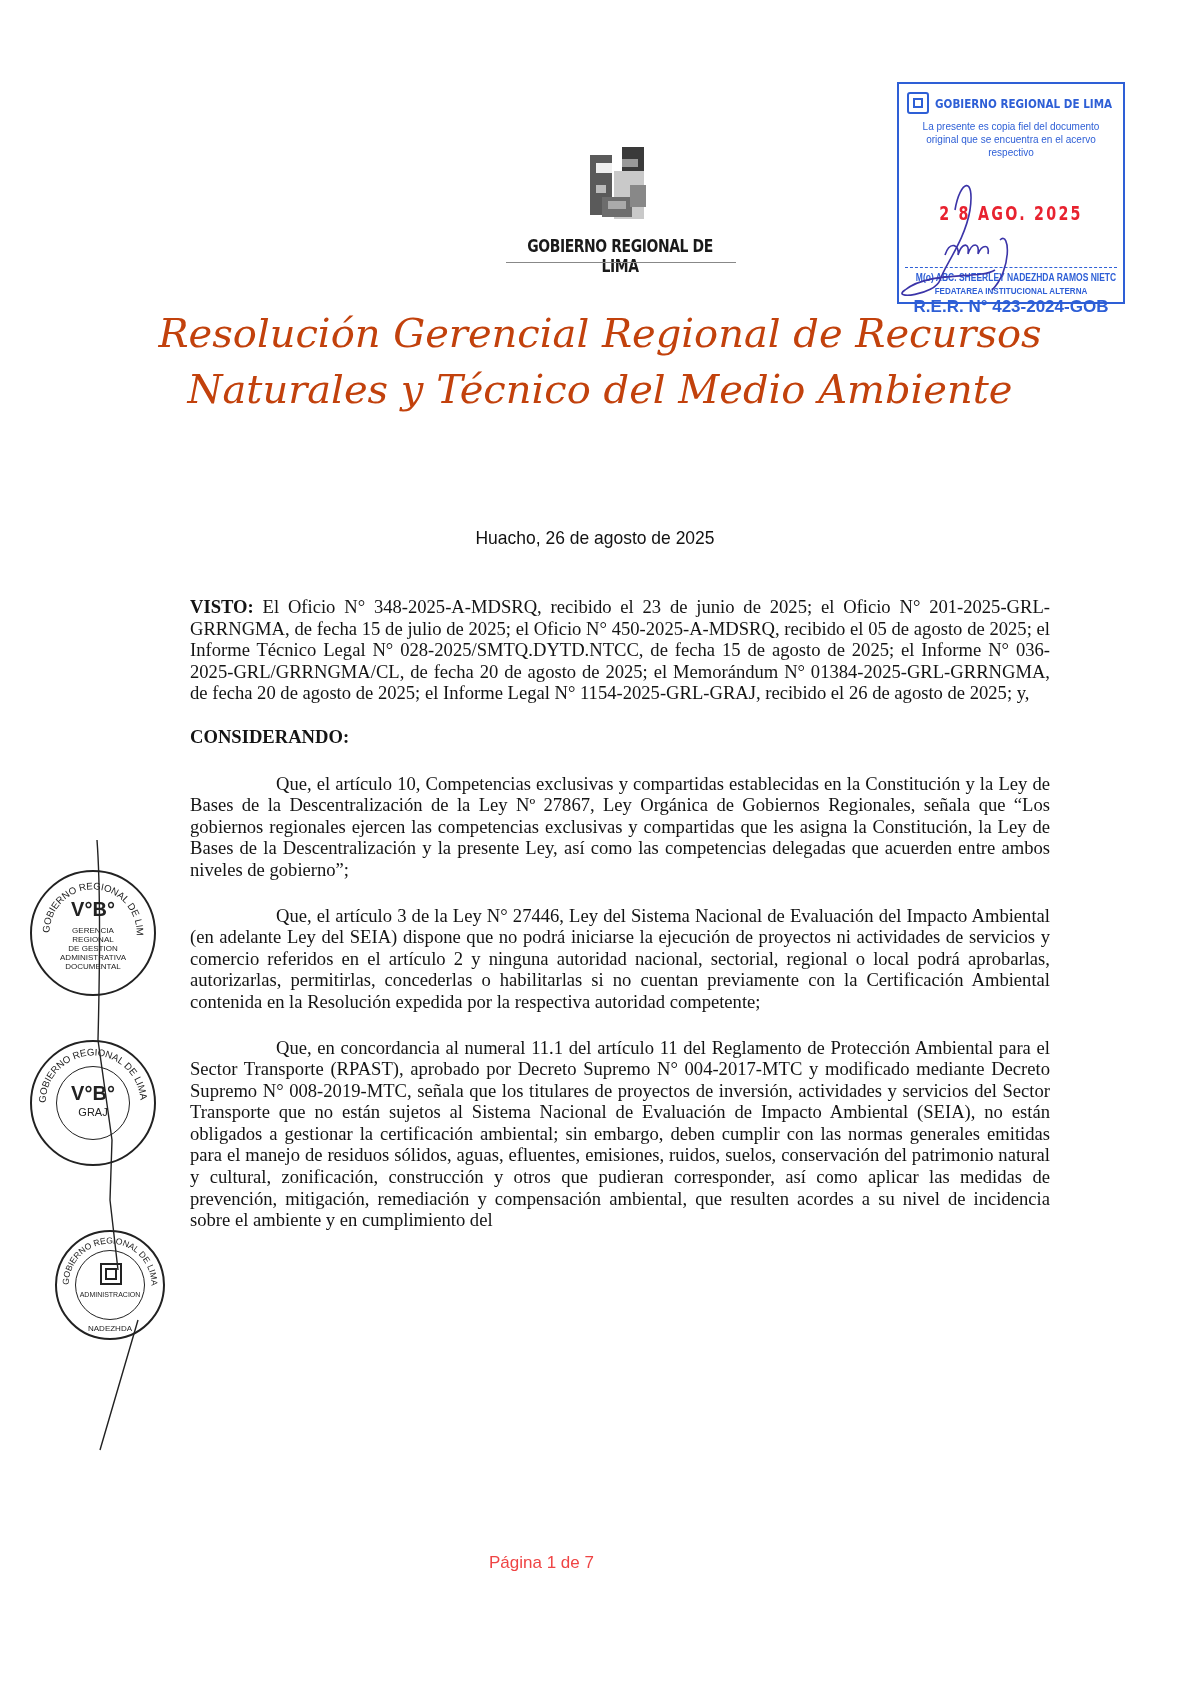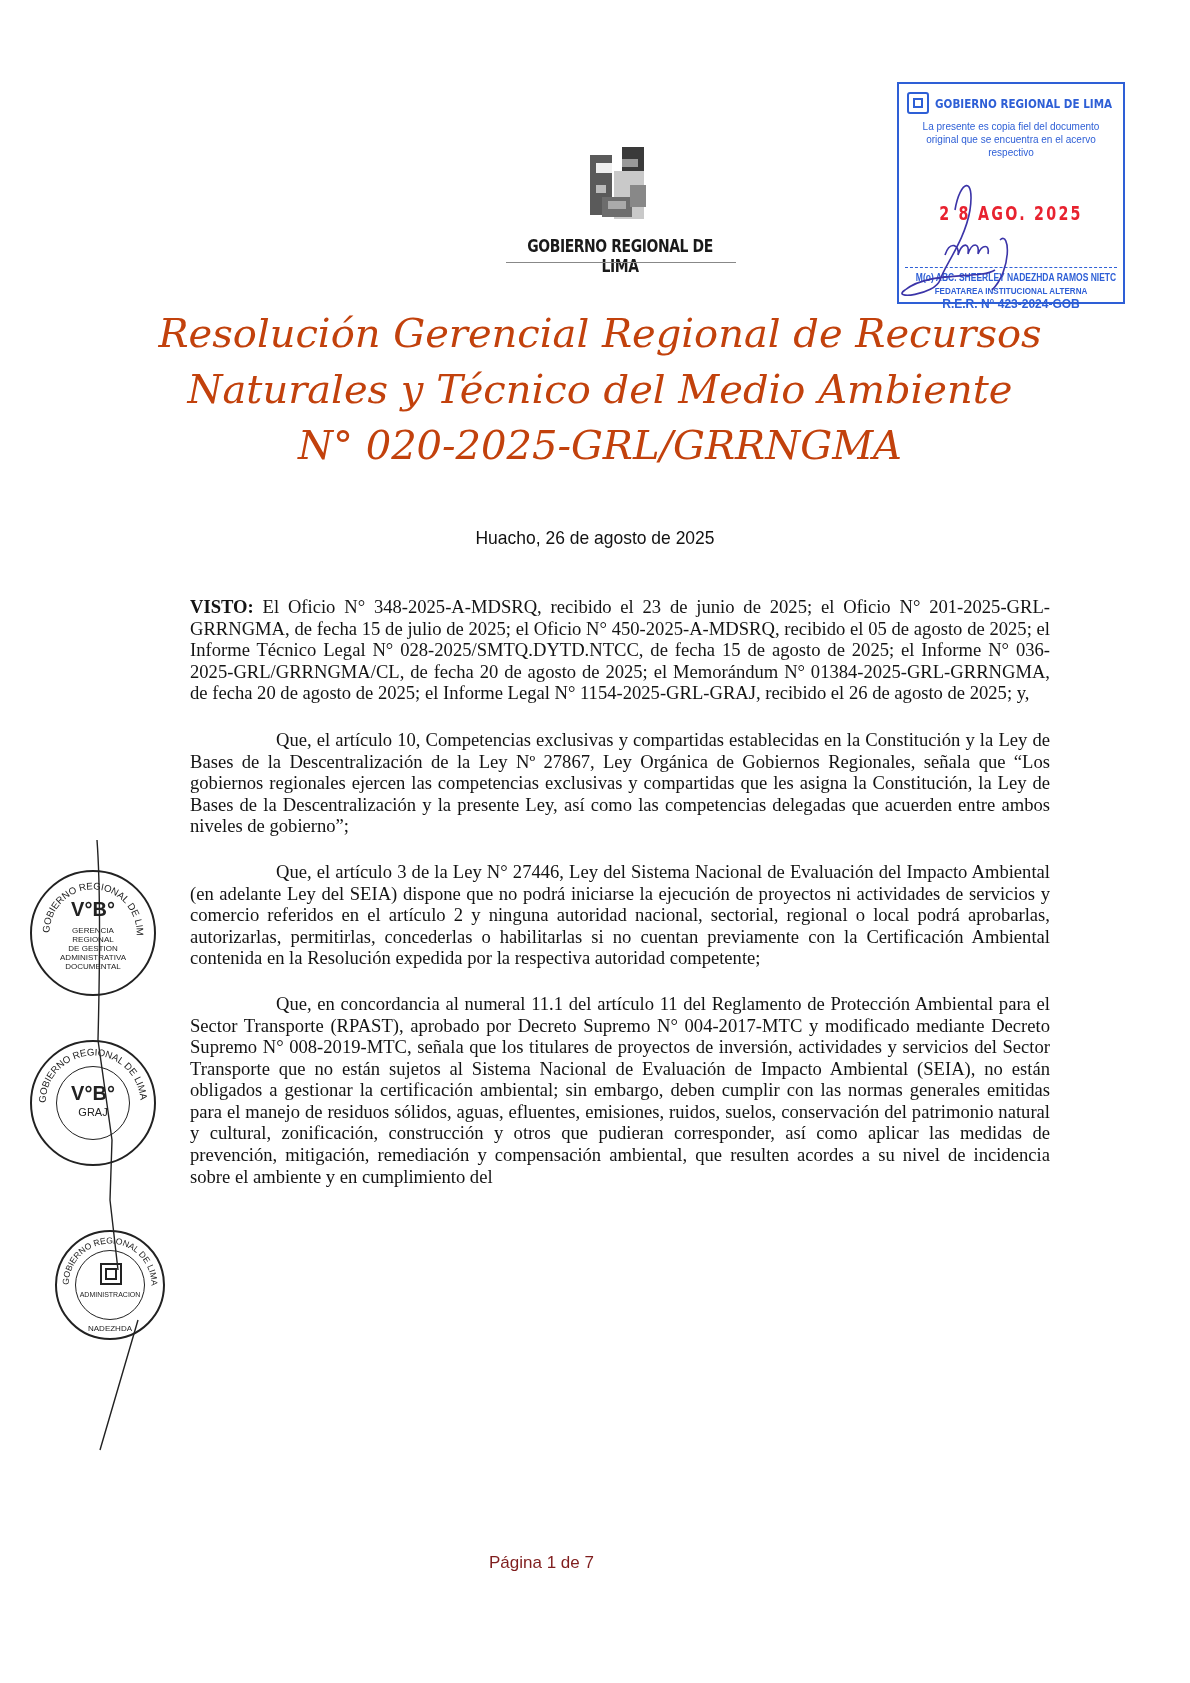--- a/index.html
+++ b/index.html
@@ -19,21 +19,21 @@
   .stamp-head { position: absolute; left: 8px; top: 8px; display: flex; align-items: center; gap: 6px; }
   .stamp-emblem { width: 22px; height: 22px; border: 2px solid #2e5fd6; border-radius: 3px; box-sizing: border-box; position: relative; }
   .stamp-emblem:before { content: ""; position: absolute; left: 4px; top: 4px; width: 10px; height: 10px; border: 2px solid #2e5fd6; box-sizing: border-box; }
   .stamp-title { font-family: "DejaVu Sans", sans-serif; font-weight: bold; font-size: 13px; transform: scaleX(0.8); transform-origin: left; white-space: nowrap; }
   .stamp-text { position: absolute; left: 0; top: 36px; width: 100%; text-align: center; font-size: 10px; line-height: 13px; }
   .stamp-date { position: absolute; left: 0; top: 118px; width: 100%; text-align: center; color: #e8222f;
     font-family: "DejaVu Sans", sans-serif; font-weight: bold; font-size: 19px; letter-spacing: 3px; transform: scaleX(0.75); }
   .stamp-dash { position: absolute; left: 6px; right: 6px; top: 183px; border-top: 1.5px dashed #2e5fd6; }
   .stamp-name { position: absolute; left: 0; top: 188px; width: 100%; text-align: center; font-size: 10px; font-weight: bold; transform: scaleX(0.85); white-space: nowrap; }
   .stamp-role { position: absolute; left: 0; top: 201px; width: 100%; text-align: center; font-size: 9.5px; font-weight: bold; transform: scaleX(0.85); white-space: nowrap; }
-  .stamp-rer { position: absolute; left: 0; top: 213px; width: 100%; text-align: center; font-size: 12px; font-weight: bold; }
+  .stamp-rer { position: absolute; left: 0; top: 213px; width: 100%; text-align: center; font-size: 17px; font-weight: bold; }
   .stamp-signature { position: absolute; left: 900px; top: 170px; width: 200px; height: 130px; pointer-events: none; }
 
   
   .title { position: absolute; left: 100px; top: 305px; width: 1000px; text-align: center;
     font-family: "DejaVu Serif", serif; font-style: italic; font-size: 40px; line-height: 56px; color: #c2410c; }
   .title .line { display: block; white-space: nowrap; }
 
   .date-line { position: absolute; left: 0; top: 527px; width: 1190px; text-align: center;
     font-family: "Liberation Sans", sans-serif; font-size: 19px; transform: scaleX(0.92); }
 
@@ -41,21 +41,21 @@
   .body { position: absolute; left: 190px; top: 596px; width: 860px;
     font-family: Liberation Serif, serif; font-size: 18.6px; line-height: 21.6px; text-align: justify; color: #141414; }
   .body p { margin: 0; }
   .visto { }
   .visto b { font-weight: bold; }
   .considerando { font-weight: bold; margin-top: 22px !important; }
   .para { text-indent: 86px; margin-top: 24px !important; }
   .para.first { margin-top: 25px !important; }
 
   .footer { position: absolute; left: 0; top: 1553px; width: 1083px; text-align: center;
-    font-family: "Liberation Sans", sans-serif; font-size: 17px; color: #7f1d1d; }
+    font-family: "Liberation Sans", sans-serif; font-size: 17px; color: #ef4444; }
 
   
   .seal { position: absolute; border: 2px solid #222; border-radius: 50%; box-sizing: border-box;
     font-family: "Liberation Sans", sans-serif; color: #222; text-align: center; }
   .seal-inner { position: absolute; border: 1.5px solid #222; border-radius: 50%; box-sizing: border-box; }
   .seal .vb { font-weight: bold; font-size: 20px; position: absolute; left: 0; width: 100%; }
   .seal .small { font-size: 8px; line-height: 9px; position: absolute; left: 0; width: 100%; }
   .seal-ring-text { position: absolute; inset: 0; }
   .margin-line { position: absolute; pointer-events: none; }
 </style>
@@ -96,27 +96,27 @@
   </div>
   <svg class="stamp-signature" viewBox="0 0 200 130">
     <path d="M55 40 C60 10, 75 5, 70 40 C65 70, 45 95, 40 110 C35 125, -10 130, 5 120 C30 100, 80 110, 95 100" fill="none" stroke="#3b34a8" stroke-width="1.6"></path>
     <path d="M45 85 C50 70, 60 75, 58 85 C62 72, 70 72, 68 84 C72 72, 80 72, 78 84 C82 74, 90 74, 88 84" fill="none" stroke="#3b34a8" stroke-width="1.6"></path>
     <path d="M100 70 C110 60, 112 100, 92 120" fill="none" stroke="#3b34a8" stroke-width="1.6"></path>
   </svg>
 
   <div class="title">
     <span class="line">Resolución Gerencial Regional de Recursos</span>
     <span class="line">Naturales y Técnico del Medio Ambiente</span>
-    <span class="line">N° 020-2025-GRL/GRRNGMA</span>
   </div>
 
   <div class="date-line">Huacho, 26 de agosto de 2025</div>
 
   <div class="body">
     <p class="visto"><b>VISTO:</b><span> El Oficio N° 348-2025-A-MDSRQ, recibido el 23 de junio de 2025; el Oficio N° 201-2025-GRL-GRRNGMA, de fecha 15 de julio de 2025; el Oficio N° 450-2025-A-MDSRQ, recibido el 05 de agosto de 2025; el Informe Técnico Legal N° 028-2025/SMTQ.DYTD.NTCC, de fecha 15 de agosto de 2025; el Informe N° 036-2025-GRL/GRRNGMA/CL, de fecha 20 de agosto de 2025; el Memorándum N° 01384-2025-GRL-GRRNGMA, de fecha 20 de agosto de 2025; el Informe Legal N° 1154-2025-GRL-GRAJ, recibido el 26 de agosto de 2025; y,</span></p>
+    <p class="considerando">CONSIDERANDO:</p>
     <p class="para first">Que, el artículo 10, Competencias exclusivas y compartidas establecidas en la Constitución y la Ley de Bases de la Descentralización de la Ley Nº 27867, Ley Orgánica de Gobiernos Regionales, señala que “Los gobiernos regionales ejercen las competencias exclusivas y compartidas que les asigna la Constitución, la Ley de Bases de la Descentralización y la presente Ley, así como las competencias delegadas que acuerden entre ambos niveles de gobierno”;</p>
     <p class="para">Que, el artículo 3 de la Ley N° 27446, Ley del Sistema Nacional de Evaluación del Impacto Ambiental (en adelante Ley del SEIA) dispone que no podrá iniciarse la ejecución de proyectos ni actividades de servicios y comercio referidos en el artículo 2 y ninguna autoridad nacional, sectorial, regional o local podrá aprobarlas, autorizarlas, permitirlas, concederlas o habilitarlas si no cuentan previamente con la Certificación Ambiental contenida en la Resolución expedida por la respectiva autoridad competente;</p>
     <p class="para">Que, en concordancia al numeral 11.1 del artículo 11 del Reglamento de Protección Ambiental para el Sector Transporte (RPAST), aprobado por Decreto Supremo N° 004-2017-MTC y modificado mediante Decreto Supremo N° 008-2019-MTC, señala que los titulares de proyectos de inversión, actividades y servicios del Sector Transporte que no están sujetos al Sistema Nacional de Evaluación de Impacto Ambiental (SEIA), no están obligados a gestionar la certificación ambiental; sin embargo, deben cumplir con las normas generales emitidas para el manejo de residuos sólidos, aguas, efluentes, emisiones, ruidos, suelos, conservación del patrimonio natural y cultural, zonificación, construcción y otros que pudieran corresponder, así como aplicar las medidas de prevención, mitigación, remediación y compensación ambiental, que resulten acordes a su nivel de incidencia sobre el ambiente y en cumplimiento del</p>
   </div>
 
   <div class="seal" style="left:30px; top:870px; width:126px; height:126px;">
     <div class="vb" style="top:26px;">V°B°</div>
     <div class="small" style="top:54px;">
       <div>GERENCIA</div>
       <div>REGIONAL</div>

